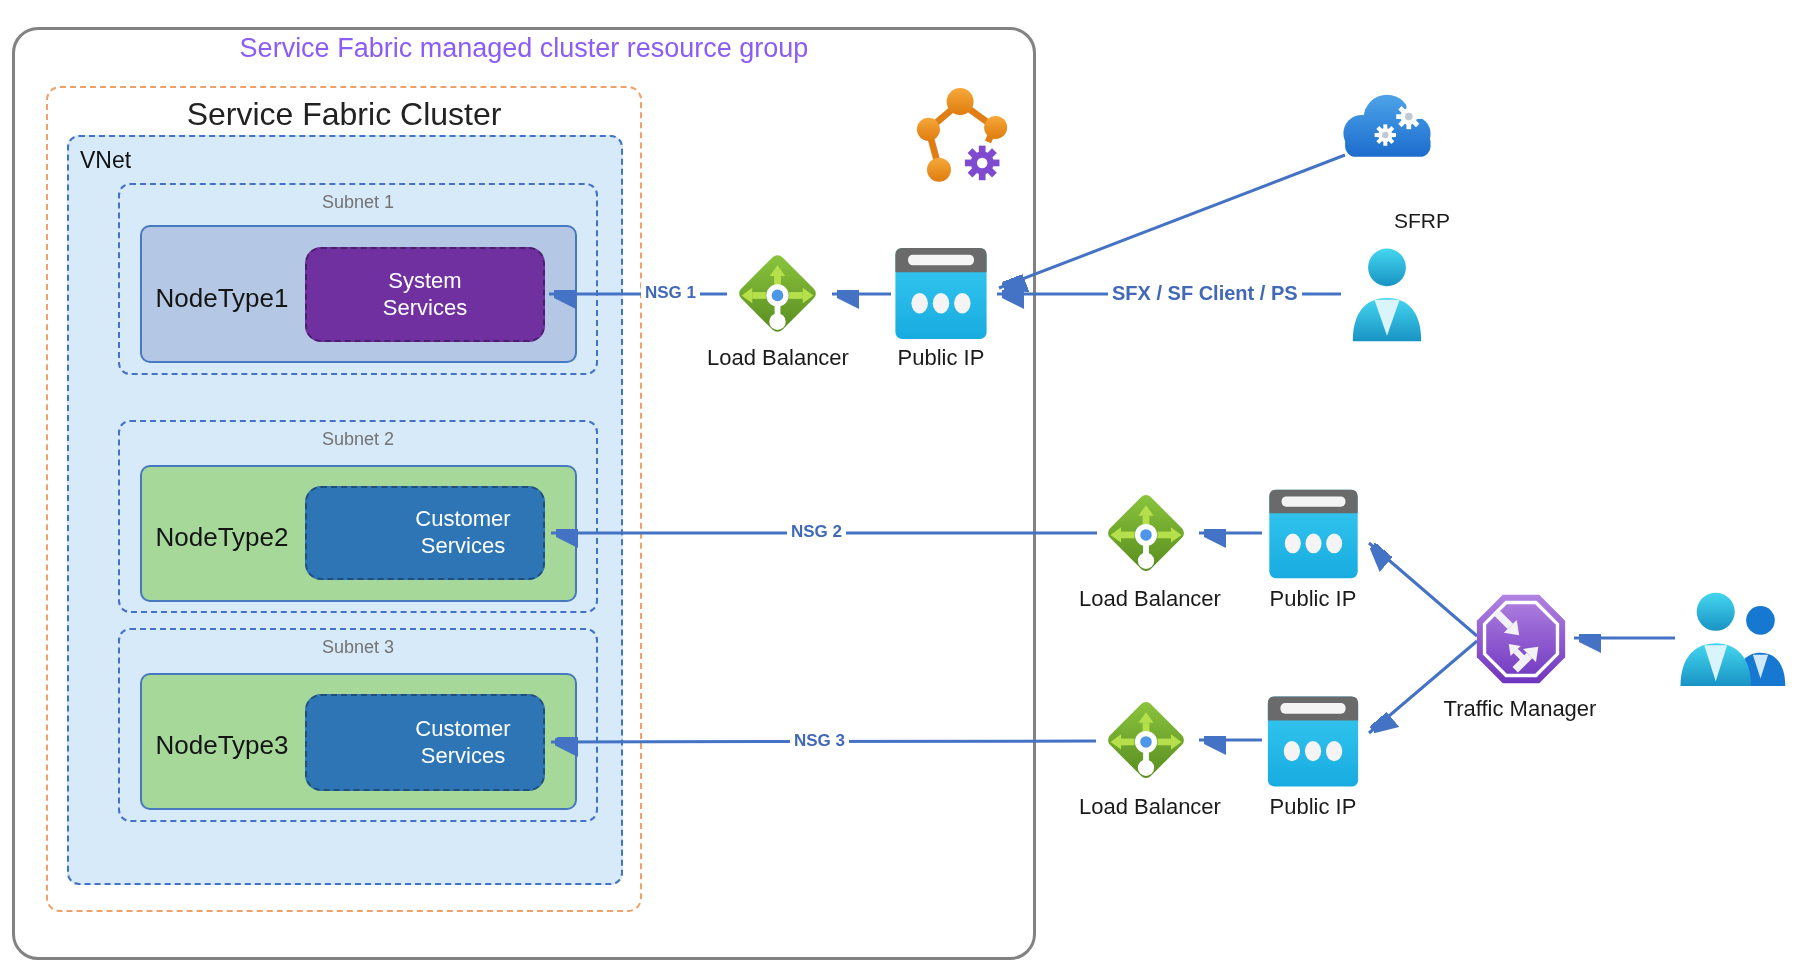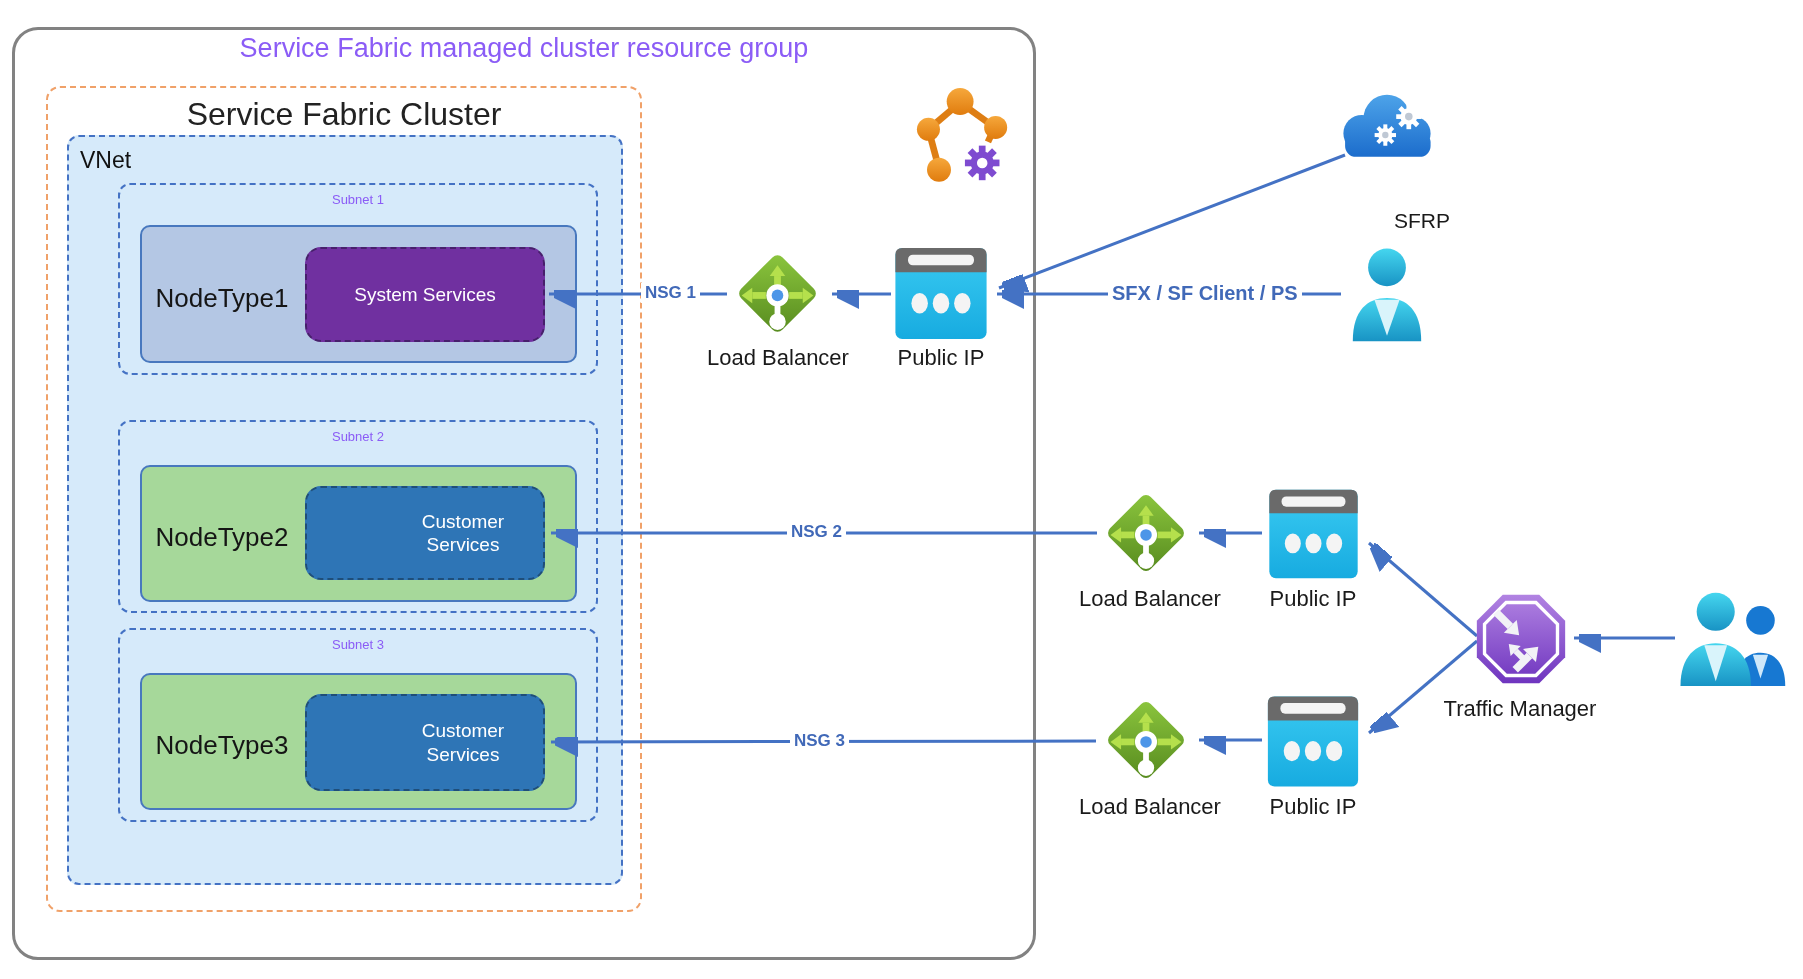--- a/index.html
+++ b/index.html
@@ -8,31 +8,31 @@
   .abs{position:absolute;}
   .ctr{text-align:center;}
   .box{position:absolute;box-sizing:border-box;}
   .rg-box{border:3px solid #828282;border-radius:26px;background:#fff;}
   .rg-title{font-size:27px;color:#8b5cf6;}
   .sfc-box{border:2px dashed #F0A169;border-radius:14px;}
   .sfc-title{font-size:32px;color:#222;}
   .vnet-box{background:#D6EAFA;border:2px dashed #4472C4;border-radius:12px;}
   .vnet-label{font-size:23px;color:#111;}
   .subnet-box{border:2px dashed #4472C4;border-radius:12px;}
-  .subnet-label{font-size:13px;color:#8b5cf6;text-align:center;}
+  .subnet-label{font-size:18px;color:#737373;text-align:center;}
   .nt-box{border:2px solid #4878BE;border-radius:10px;display:flex;align-items:center;}
   .nt1{background:#B4C7E4;}
   .ntg{background:#A6D89A;}
   .nt-label{display:inline-block;margin-left:12px;width:136px;text-align:center;
             font-size:26px;color:#151515;margin-top:8px;}
   .svc-box{border:2px dashed #3E2A63;border-radius:16px;display:flex;
            align-items:center;justify-content:center;}
   .svc-purple{background:#7030A0;border-color:#47206B;}
   .svc-blue{background:#2E75B6;border-color:#1F4E79;justify-content:flex-end;}
-  .svc-text{width:160px;text-align:center;font-size:19px;color:#fff;line-height:1.22;}
+  .svc-text{width:160px;text-align:center;font-size:22px;color:#fff;line-height:1.22;}
   .lbl{position:absolute;text-align:center;font-size:22px;color:#1a1a1a;white-space:nowrap;}
   .edge-lbl{position:absolute;font-weight:700;color:#4169B8;background:#fff;
             padding:0 4px;font-size:17px;white-space:nowrap;margin-left:36px;}
   .sfx-lbl{font-size:20px;}
   svg.overlay{position:absolute;left:0;top:0;pointer-events:none;}
 </style>
 </head>
 <body>
 
 <div class="canvas">

